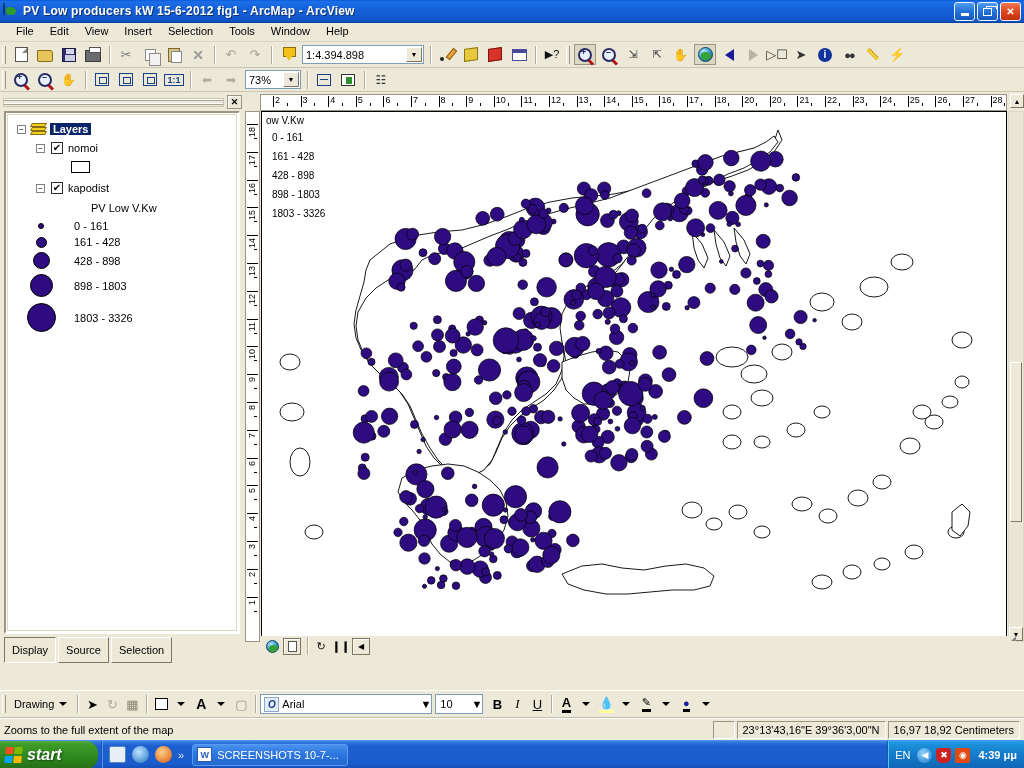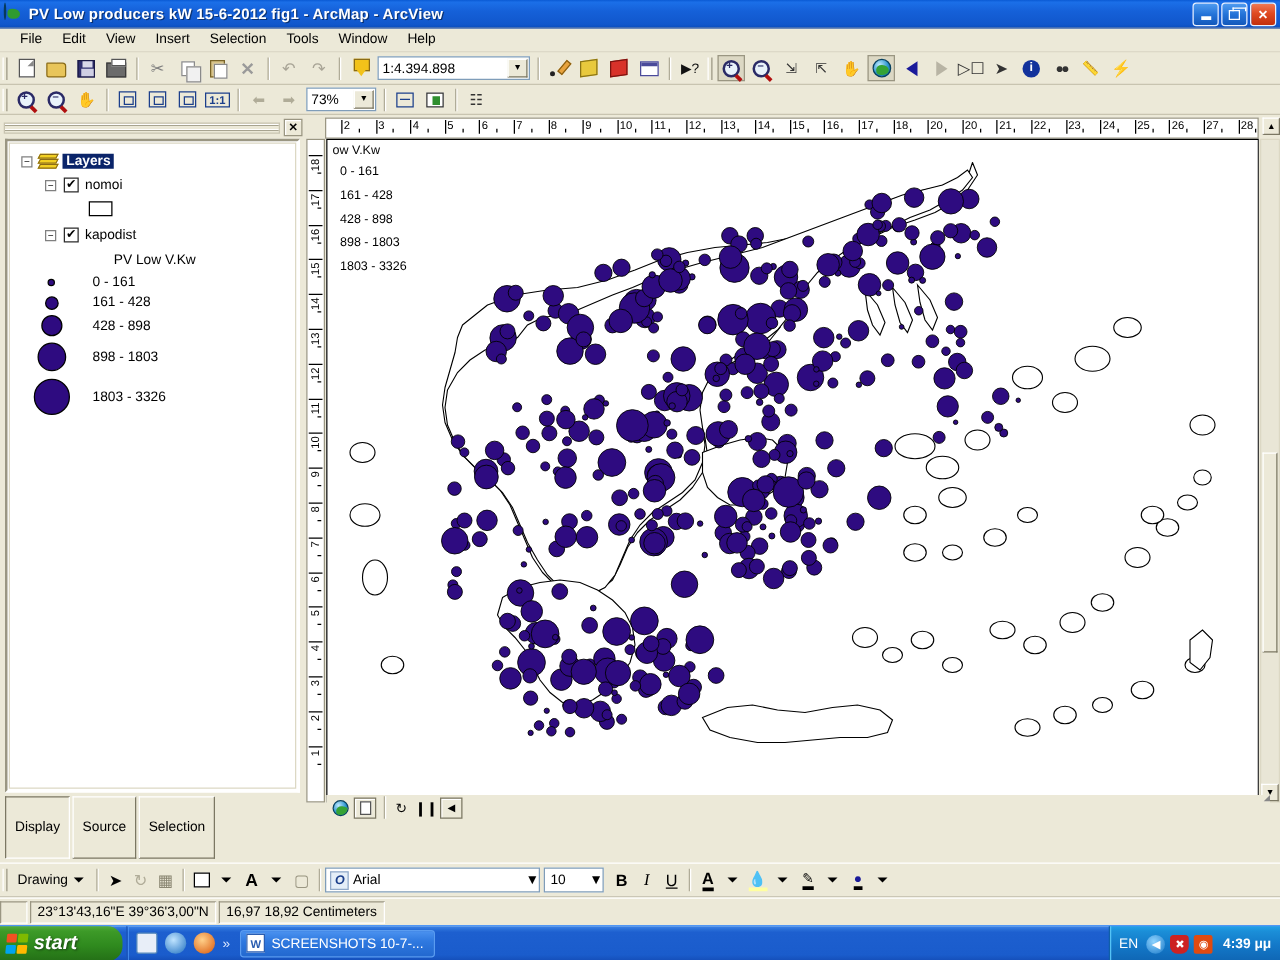--- a/index.html
+++ b/index.html
@@ -206,21 +206,21 @@
     border-color:#fff #7b7763 #7b7763 #fff;display:flex;align-items:center;justify-content:center;font-size:7px;
   }
   .sb-thumb{
     position:absolute;left:1px;width:12px;background:#ece9d8;
     border:1px solid;border-color:#fff #7b7763 #7b7763 #fff;
   }
 
   
   .toc-tabs{position:absolute;left:4px;top:545px;display:flex;font-size:11px;}
   .toc-tab{
-    padding:18px 7px;background:#ece9d8;border:1px solid;
+    padding:6px 7px;background:#ece9d8;border:1px solid;
     border-color:#fff #7b7763 #7b7763 #fff;margin-right:2px;
   }
   .toc-tab.active{background:#ece9d8;border-color:#7b7763 #fff #fff #7b7763;font-weight:normal;}
 
   .dframe-bar{
     position:absolute;left:261px;top:544px;width:755px;height:20px;
     background:#ece9d8;display:flex;align-items:center;padding-left:2px;
   }
   .df-btn{width:18px;height:17px;display:flex;align-items:center;justify-content:center;margin-right:2px;font-size:11px;}
   .df-btn.boxed{border:1px solid #7b7763;box-shadow:inset 1px 1px 0 #fff;background:#ece9d8;}
@@ -1453,20 +1453,21 @@
       </div>
     <div class="fbtn">
         <span style="font-size:11px;color:#1a1a9a;border-bottom:3px solid #000">●</span>
       </div>
     <div class="fbtn">
         <span class="dd-arrow" style="margin:0"></span>
       </div>
   </div>
 
   <div class="statusbar">
+    <span class="sb-msg">Zooms to the full extent of the map</span>
     <span class="sb-cell" style="width:22px"></span>
     <span class="sb-cell">23°13'43,16"E  39°36'3,00"N</span>
     <span class="sb-cell" style="margin-right:4px">16,97  18,92 Centimeters</span>
   </div>
 
   <div class="taskbar">
     <div class="startbtn">
       <span class="start-flag">
         <i style="background:#f25022"></i>
           <i style="background:#7fba00"></i>

